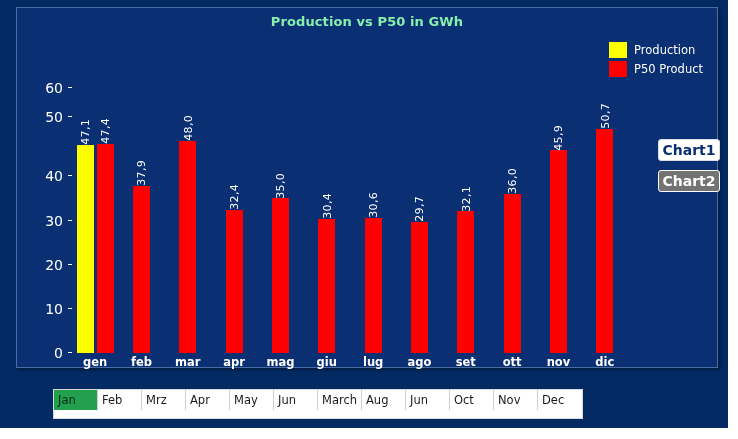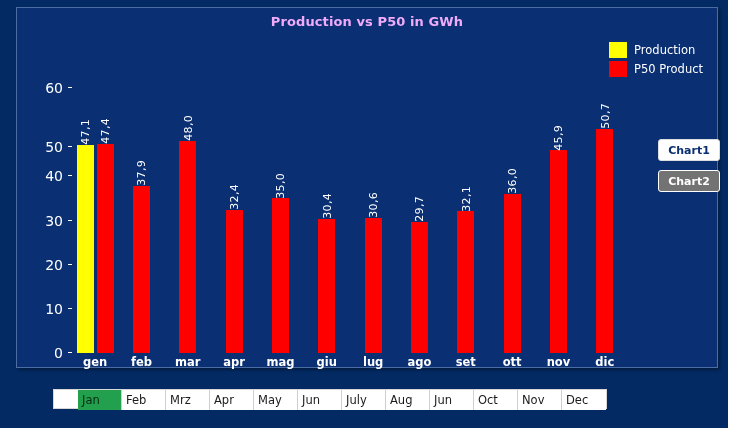--- a/index.html
+++ b/index.html
@@ -36,21 +36,21 @@
     box-sizing: border-box;
     box-shadow: 2px 2px 3px rgba(0,0,0,0.35);
   }
 
   #chart-title {
     position: absolute;
     left: 0;
     top: 6px;
     width: 100%;
     text-align: center;
-    color: #f0abfc;
+    color: #86efac;
     font-size: 13px;
     font-weight: bold;
     letter-spacing: 0.1px;
   }
 
   
   #legend {
     position: absolute;
     right: 14px;
     top: 33px;
@@ -184,21 +184,21 @@
     left: 641px;
     top: 131px;
     width: 64px;
   }
   .side-button {
     width: 62px;
     height: 22px;
     margin-bottom: 9px;
     border: 1px solid #ffffff;
     border-radius: 3px;
-    font-size: 11px;
+    font-size: 14px;
     font-weight: bold;
     display: flex;
     align-items: center;
     justify-content: center;
     box-sizing: border-box;
     cursor: pointer;
   }
   .side-button.active {
     background: #ffffff;
     color: #0a2f72;
@@ -207,26 +207,25 @@
   .side-button.inactive {
     background: #737373;
     color: #ffffff;
   }
 
   
   #month-strip {
     position: absolute;
     left: 53px;
     top: 389px;
-    height: 20px;
+    height: 30px;
     display: flex;
     border: 1px solid #d8d8d8;
     background: #ffffff;
     box-sizing: border-box;
-    padding-left: 24px;
   }
   .month-cell {
     width: 44px;
     height: 20px;
     box-sizing: border-box;
     border-right: 1px solid #cfcfcf;
     background: #ffffff;
     color: #1a1a1a;
     font-size: 11.5px;
     line-height: 20px;
@@ -275,21 +274,21 @@
           <span class="y-tick-dash"></span>
         </div>
         <div class="y-tick" style="top: 132.5px;">
           <span class="y-tick-label">30</span>
           <span class="y-tick-dash"></span>
         </div>
         <div class="y-tick" style="top: 88.3333px;">
           <span class="y-tick-label">40</span>
           <span class="y-tick-dash"></span>
         </div>
-        <div class="y-tick" style="top: 59px;">
+        <div class="y-tick" style="top: 29px;">
           <span class="y-tick-label">50</span>
           <span class="y-tick-dash"></span>
         </div>
         <div class="y-tick" style="top: 0px;">
           <span class="y-tick-label">60</span>
           <span class="y-tick-dash"></span>
         </div>
       </div>
 
     <div id="plot-area">
@@ -395,21 +394,21 @@
 
   </div>
 
   <div id="month-strip">
       <div class="month-cell selected">Jan</div>
       <div class="month-cell">Feb</div>
       <div class="month-cell">Mrz</div>
       <div class="month-cell">Apr</div>
       <div class="month-cell">May</div>
       <div class="month-cell">Jun</div>
-      <div class="month-cell">July</div>
+      <div class="month-cell">March</div>
       <div class="month-cell">Aug</div>
       <div class="month-cell">Jun</div>
       <div class="month-cell">Oct</div>
       <div class="month-cell">Nov</div>
       <div class="month-cell">Dec</div>
     </div>
 
 </div>
 
 </body></html>

